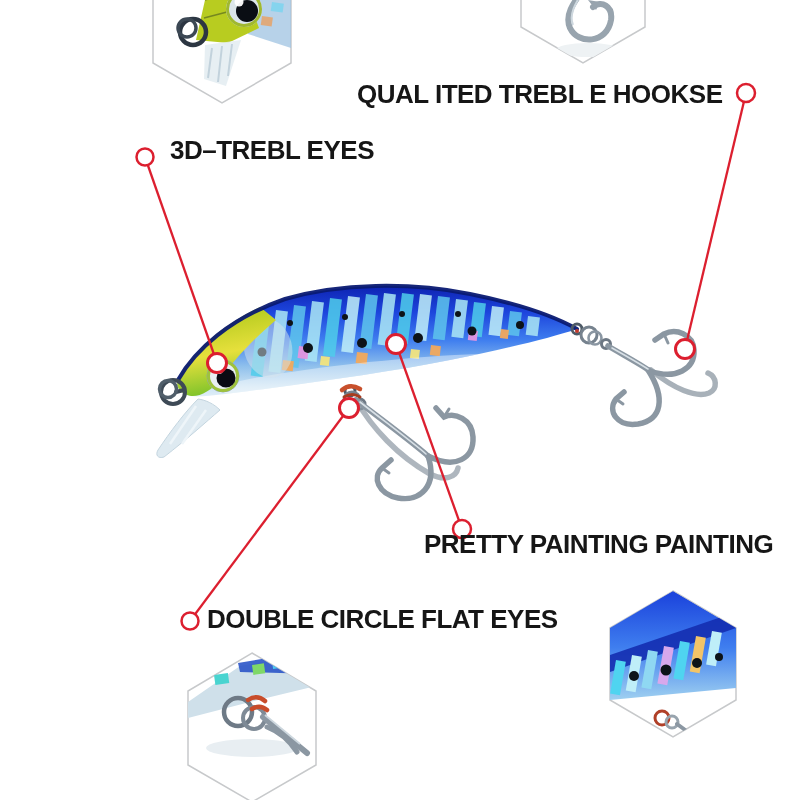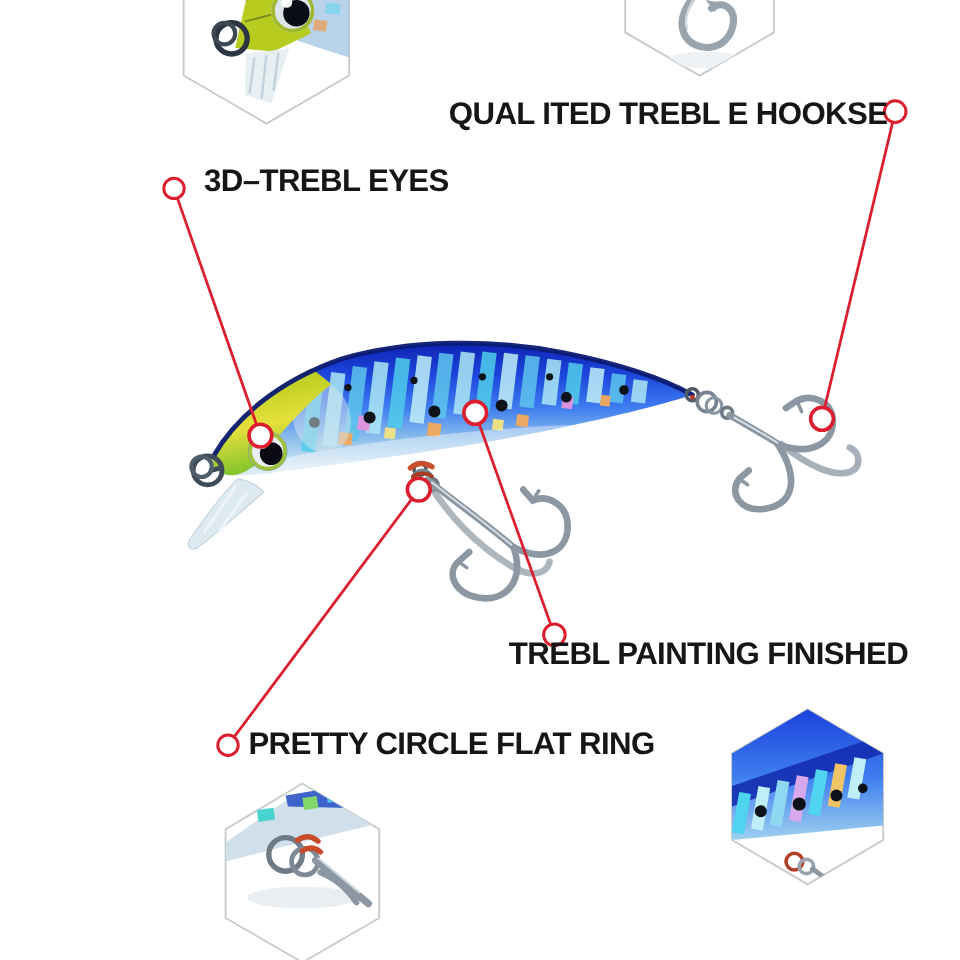--- a/index.html
+++ b/index.html
@@ -9,21 +9,21 @@
     font-family:"Liberation Sans",sans-serif;
   }
   #scene{position:absolute;left:0;top:0;}
   .label{
     position:absolute;
     font-family:"Liberation Sans",sans-serif;
     font-weight:bold;font-size:26px;line-height:27px;
     letter-spacing:-0.5px;white-space:nowrap;
     color:var(--label-text,#161616);
   }
-  #label-hooks{left:374px;top:81px;}
+  #label-hooks{left:357px;top:81px;}
   #label-eyes{left:170px;top:137px;}
   #label-painting{left:424px;top:531px;}
   #label-ring{left:207px;top:606px;}
 
   .hex{fill:#ffffff;stroke:var(--hexagon-border,#c7c9cb);stroke-width:1.5;}
   .leader{fill:none;stroke:var(--accent-red,#dc1f2f);stroke-width:2.3;}
   .marker{fill:#ffffff;stroke:var(--accent-red,#dc1f2f);stroke-width:2.5;}
   .marker-big{fill:#ffffff;stroke:var(--accent-red,#dc1f2f);stroke-width:3;}
   .hookstroke{fill:none;stroke:var(--hook-silver,#8b97a2);stroke-width:5.5;stroke-linecap:round;}
   .hookthin{fill:none;stroke:#d8e0e6;stroke-width:1.6;stroke-linecap:round;}
@@ -251,16 +251,16 @@
     <circle class="marker" cx="190" cy="621" r="8.5"></circle>
     <circle class="marker-big" cx="217" cy="363" r="9.5"></circle>
     <circle class="marker-big" cx="685" cy="349" r="9.5"></circle>
     <circle class="marker-big" cx="396" cy="344" r="9.5"></circle>
     <circle class="marker-big" cx="349" cy="408" r="9.5"></circle>
   </g>
 </svg>
 
   <div class="label" id="label-hooks">QUAL ITED TREBL E HOOKSE</div>
   <div class="label" id="label-eyes">3D–TREBL EYES</div>
-  <div class="label" id="label-painting">TREBL PAINTING FINISHED</div>
-  <div class="label" id="label-ring">PRETTY CIRCLE FLAT RING</div>
+  <div class="label" id="label-painting">PRETTY PAINTING PAINTING</div>
+  <div class="label" id="label-ring">DOUBLE CIRCLE FLAT EYES</div>
 
 </div>
 
 </body></html>

